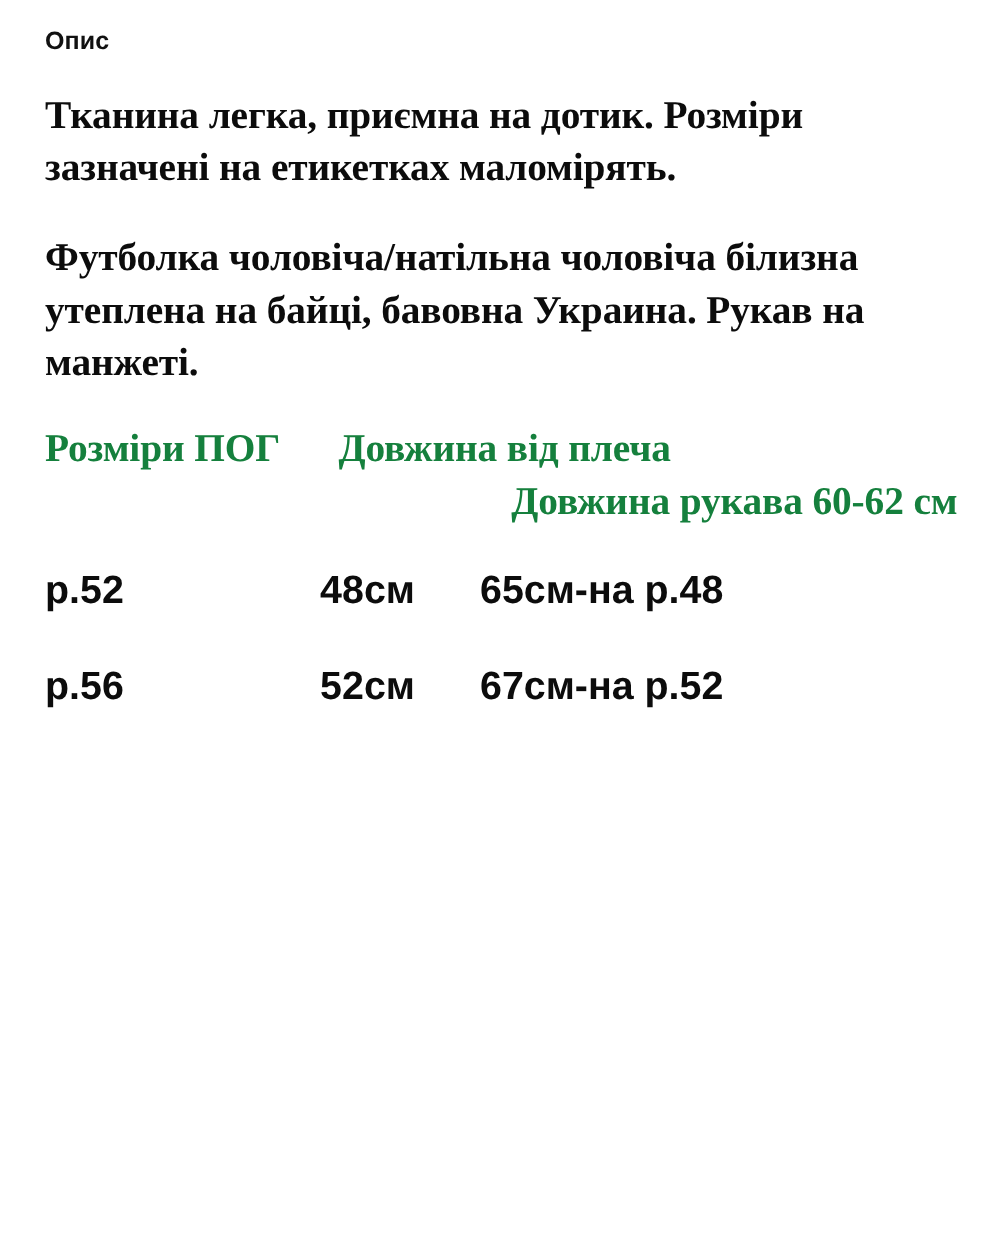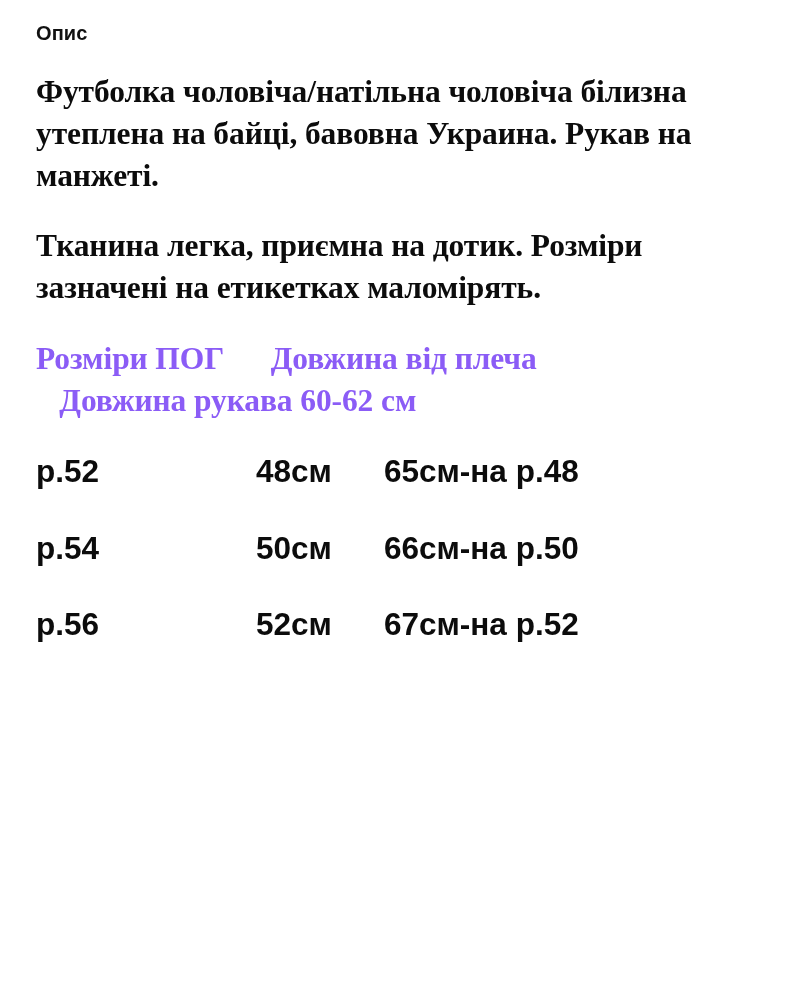--- a/index.html
+++ b/index.html
@@ -39,31 +39,32 @@
     letter-spacing: -0.1px;
   }
   .para.second {
     margin-bottom: 30px;
   }
   .headers-block {
     font-family: "Liberation Serif", serif;
     font-weight: 700;
     font-size: 31.5px;
     line-height: 1.33;
-    color: #8b5cf6;
+    color: #15803d;
     margin: 0 0 34px 0;
     letter-spacing: -0.1px;
   }
   .headers-line1 {
     display: block;
     white-space: pre;
   }
   .headers-line2 {
     display: block;
     white-space: pre;
+    text-align: right;
   }
   .size-table {
     width: 100%;
     border-collapse: collapse;
   }
   .size-table td {
     font-family: Liberation Sans, sans-serif;
     font-weight: 700;
     font-size: 31.5px;
     line-height: 1;
@@ -76,42 +77,37 @@
   .col-chest { width: 180px; text-align: center; }
   .col-length { width: auto; }
 </style>
 </head>
 <body>
 
 <div class="page">
 
   <div class="section-label">Опис</div>
 
+  <p class="para second">Тканина легка, приємна на дотик. Розміри зазначені на етикетках маломірять.</p>
+
   <p class="para">Футболка чоловіча/натільна чоловіча білизна утеплена на байці, бавовна Украина. Рукав на манжеті.</p>
-
-  <p class="para second">Тканина легка, приємна на дотик. Розміри зазначені на етикетках маломірять.</p>
 
   <div class="headers-block">
     <span class="headers-line1">Розміри ПОГ      Довжина від плеча</span>
     <span class="headers-line2">   Довжина рукава 60-62 см</span>
   </div>
 
   <table class="size-table">
     <tbody>
       <tr>
         <td class="col-size">р.52</td>
         <td class="col-chest">48см</td>
         <td class="col-length">65см-на р.48</td>
       </tr>
       <tr>
-        <td class="col-size">р.54</td>
-        <td class="col-chest">50см</td>
-        <td class="col-length">66см-на р.50</td>
-      </tr>
-      <tr>
         <td class="col-size">р.56</td>
         <td class="col-chest">52см</td>
         <td class="col-length">67см-на р.52</td>
       </tr>
     </tbody>
   </table>
 
 </div>
 
 </body></html>

